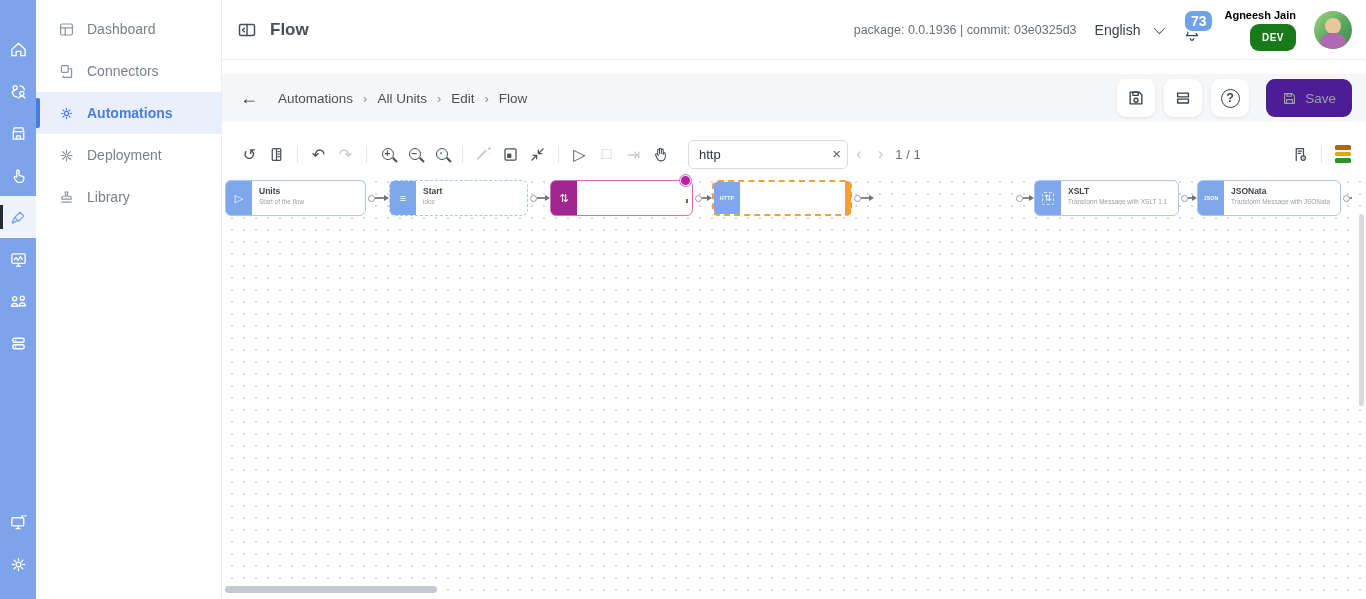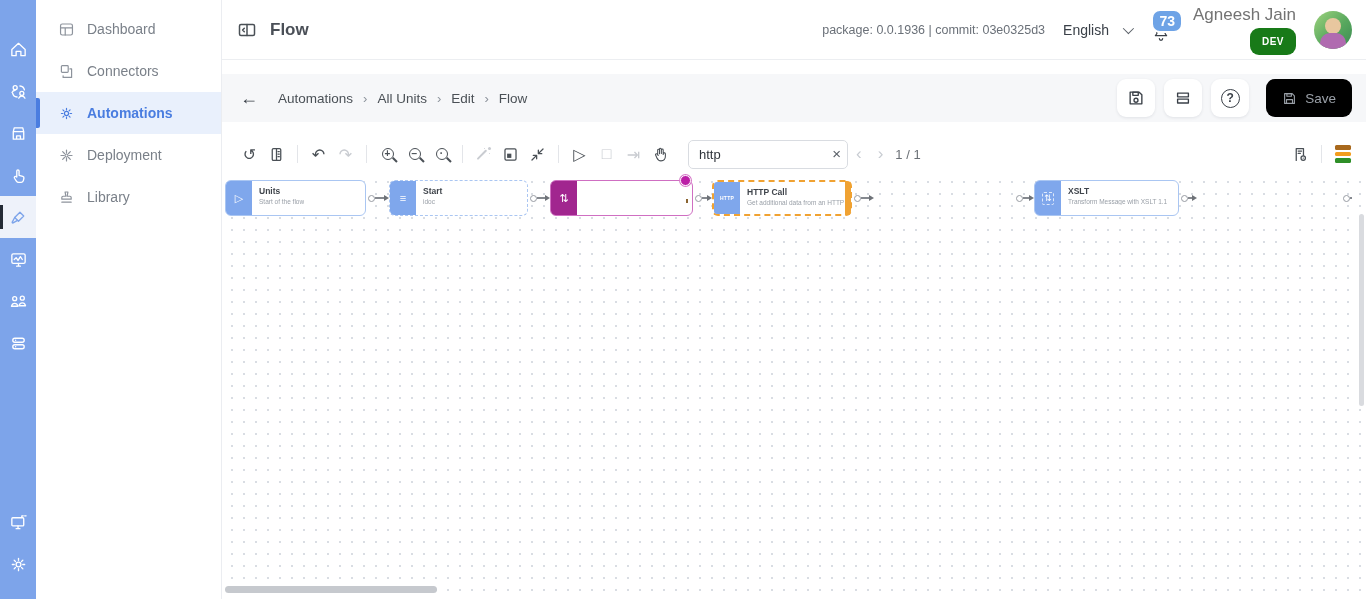--- a/index.html
+++ b/index.html
@@ -42,37 +42,37 @@
   .page-title { font-size:17px; font-weight:bold; color:#4a4f57; margin-left:8px; }
   .header-right { margin-left:auto; display:flex; align-items:center; gap:18px; }
   .build-info { font-size:12.5px; color:#6a7078; }
   .lang { display:flex; align-items:center; gap:14px; cursor:pointer; }
   .lang-label { font-size:14px; color:#3a4048; }
   .chev-down { width:8px; height:8px; border-right:1.6px solid #5a6068; border-bottom:1.6px solid #5a6068; transform:rotate(45deg) translateY(-2px); }
   .bell-wrap { position:relative; width:26px; height:30px; cursor:pointer; }
   .bell-wrap svg { position:absolute; left:2px; bottom:0; width:20px; height:22px; stroke:#3a4048; fill:none; stroke-width:1.5; stroke-linecap:round; stroke-linejoin:round; }
   .notif-badge { position:absolute; top:-6px; right:-8px; background:#6ea3e6; color:#fff; font-size:14px; font-weight:bold; padding:2px 6px; border-radius:9px; border:2px solid #fff; }
   .user-block { display:flex; flex-direction:column; align-items:flex-end; gap:3px; }
-  .user-name { font-size:17px; font-weight:normal; color:#737373; }
+  .user-name { font-size:11px; font-weight:bold; color:#000000; }
   .env-badge { background:#187a18; color:#fff; font-size:10px; font-weight:bold; padding:8px 12px; border-radius:9px; letter-spacing:0.5px;text-align:center; }
   .avatar { width:38px; height:38px; border-radius:50%; background:linear-gradient(135deg,#9fd37e 0%,#58a85e 55%,#3c8a52 100%); position:relative; overflow:hidden; cursor:pointer; flex:0 0 38px; }
   .avatar::before { content:""; position:absolute; left:11px; top:7px; width:16px; height:16px; border-radius:50%; background:#e8c79f; }
   .avatar::after { content:""; position:absolute; left:6px; top:22px; width:26px; height:16px; border-radius:10px 10px 0 0; background:#b06bb0; }
 
   
   .breadcrumb-bar { height:48px; flex:0 0 48px; background:#f6f7f9; display:flex; align-items:center; padding:0 14px 0 12px; }
   .back-arrow { font-size:18px; color:#3a4048; cursor:pointer; padding:0 6px; }
   .breadcrumb { display:flex; align-items:center; gap:10px; margin-left:14px; font-size:13.5px; color:#4a5056; }
   .crumb { cursor:pointer; }
   .crumb-sep { color:#8d939c; font-size:13px; }
   .bc-actions { margin-left:auto; display:flex; align-items:center; gap:9px; }
   .icon-btn { width:38px; height:38px; background:#fff; border:none; border-radius:9px; box-shadow:0 1px 3px rgba(40,50,70,.10); display:flex; align-items:center; justify-content:center; cursor:pointer; }
   .icon-btn svg { width:18px; height:18px; stroke:#3a4048; fill:none; stroke-width:1.5; stroke-linecap:round; stroke-linejoin:round; }
   .help-circle { width:19px; height:19px; border:1.6px solid #3a4048; border-radius:50%; display:flex; align-items:center; justify-content:center; font-size:12px; font-weight:bold; color:#3a4048; }
-  .save-btn { height:38px; padding:0 16px; margin-left:8px; background:#000000; border:none; border-radius:9px; display:flex; align-items:center; gap:8px; font-size:13.5px; color:#9aa0a8; cursor:pointer; }
+  .save-btn { height:38px; padding:0 16px; margin-left:8px; background:#4c1d95; border:none; border-radius:9px; display:flex; align-items:center; gap:8px; font-size:13.5px; color:#9aa0a8; cursor:pointer; }
   .save-btn svg { width:15px; height:15px; stroke:#9aa0a8; fill:none; stroke-width:1.5; stroke-linecap:round; stroke-linejoin:round; }
 
   
   .workspace { flex:1; position:relative; background:#fff; border-radius:10px 0 0 0; overflow:hidden; }
   .toolbar { height:36px; display:flex; align-items:center; padding:0 10px 0 14px; }
   .tbtn { width:27px; height:26px; display:flex; align-items:center; justify-content:center; color:#4a5056; font-size:16px; cursor:pointer; background:none; border:none; }
   .tbtn svg { width:17px; height:17px; stroke:currentColor; fill:none; stroke-width:1.5; stroke-linecap:round; stroke-linejoin:round; }
   .tbtn.dis { color:#c9ccd1; cursor:default; }
   .tb-sep { width:1px; height:18px; background:#e3e5e9; margin:0 7px; }
   .mag { position:relative; width:12px; height:12px; border:1.6px solid currentColor; border-radius:50%; display:flex; align-items:center; justify-content:center; font-size:10px; font-weight:bold; line-height:1; }
@@ -450,24 +450,20 @@
       <div class="connector" style="left:473px;width:17px;">
         <span class="conn-dot"></span>
           <span class="conn-line"></span>
           <span class="conn-arrow"></span>
       </div>
 
       <div class="node http-selected" style="left:490px;width:140px;">
         <div class="node-accent">
             <span class="mini-label">HTTP</span>
           </div>
-        <div class="node-text">
-          <div class="node-title">HTTP Call</div>
-          <div class="node-sub">Get additional data from an HTTP system</div>
-        </div>
         <span class="http-bar"></span>
       </div>
       <div class="connector" style="left:632px;width:20px;">
         <span class="conn-dot"></span>
           <span class="conn-line"></span>
           <span class="conn-arrow"></span>
       </div>
 
       <div class="connector" style="left:794px;width:18px;">
         <span class="conn-dot"></span>
@@ -483,20 +479,29 @@
           <div class="node-title">XSLT</div>
           <div class="node-sub">Transform Message with XSLT 1.1</div>
         </div>
       </div>
       <div class="connector" style="left:959px;width:16px;">
         <span class="conn-dot"></span>
           <span class="conn-line"></span>
           <span class="conn-arrow"></span>
       </div>
 
+      <div class="node" style="left:975px;width:144px;">
+        <div class="node-accent">
+            <span class="mini-label">JSON</span>
+          </div>
+        <div class="node-text">
+          <div class="node-title">JSONata</div>
+          <div class="node-sub">Transform Message with JSONata</div>
+        </div>
+      </div>
       <div class="connector" style="left:1121px;width:9px;">
         <span class="conn-dot"></span>
           <span class="conn-line"></span>
       </div>
 
       <div class="hscroll-track">
         <div class="hscroll-thumb"></div>
       </div>
       <div class="vscroll-thumb"></div>
     </div>

